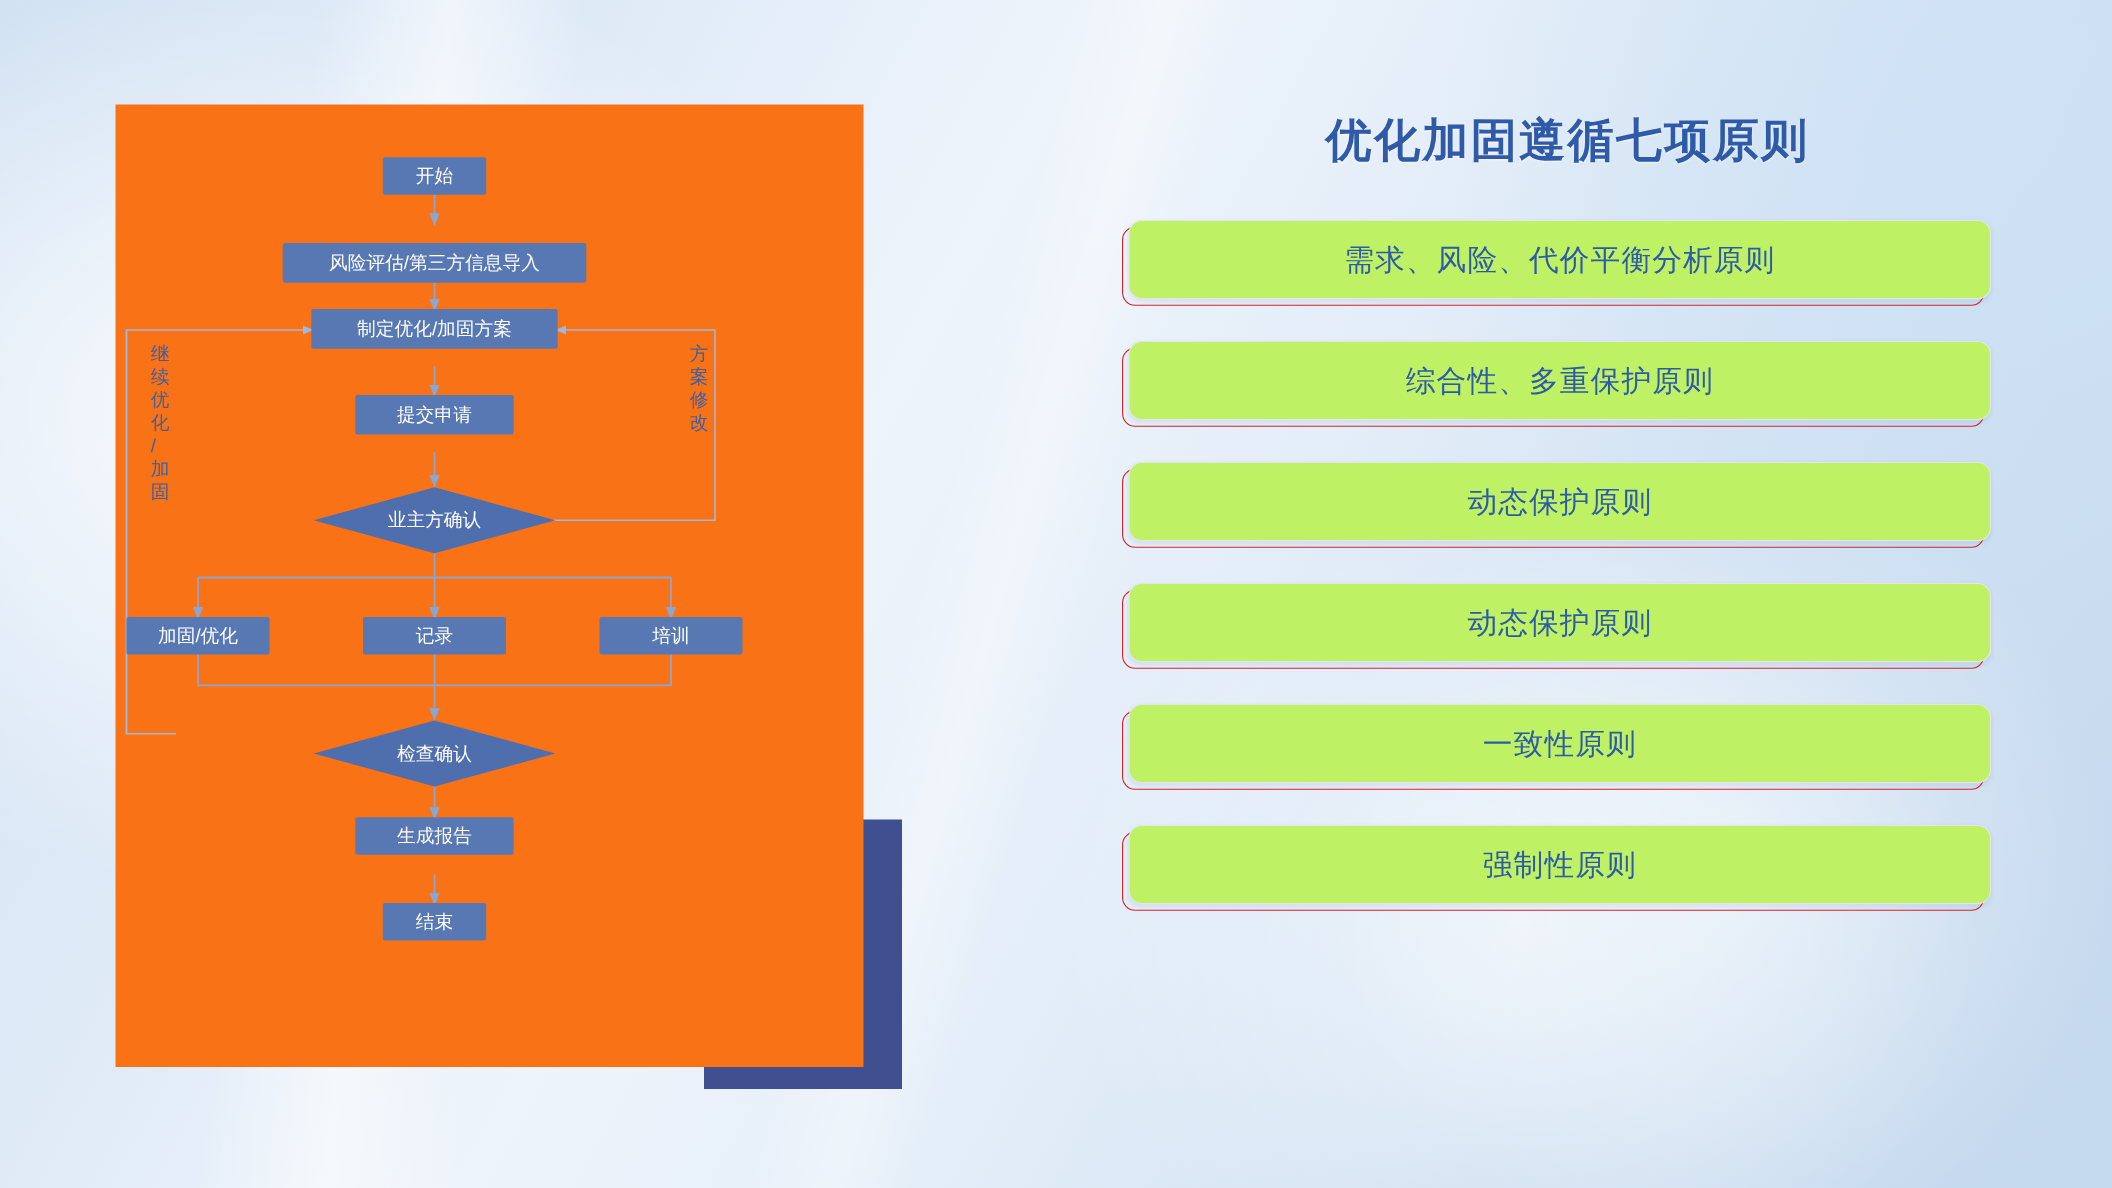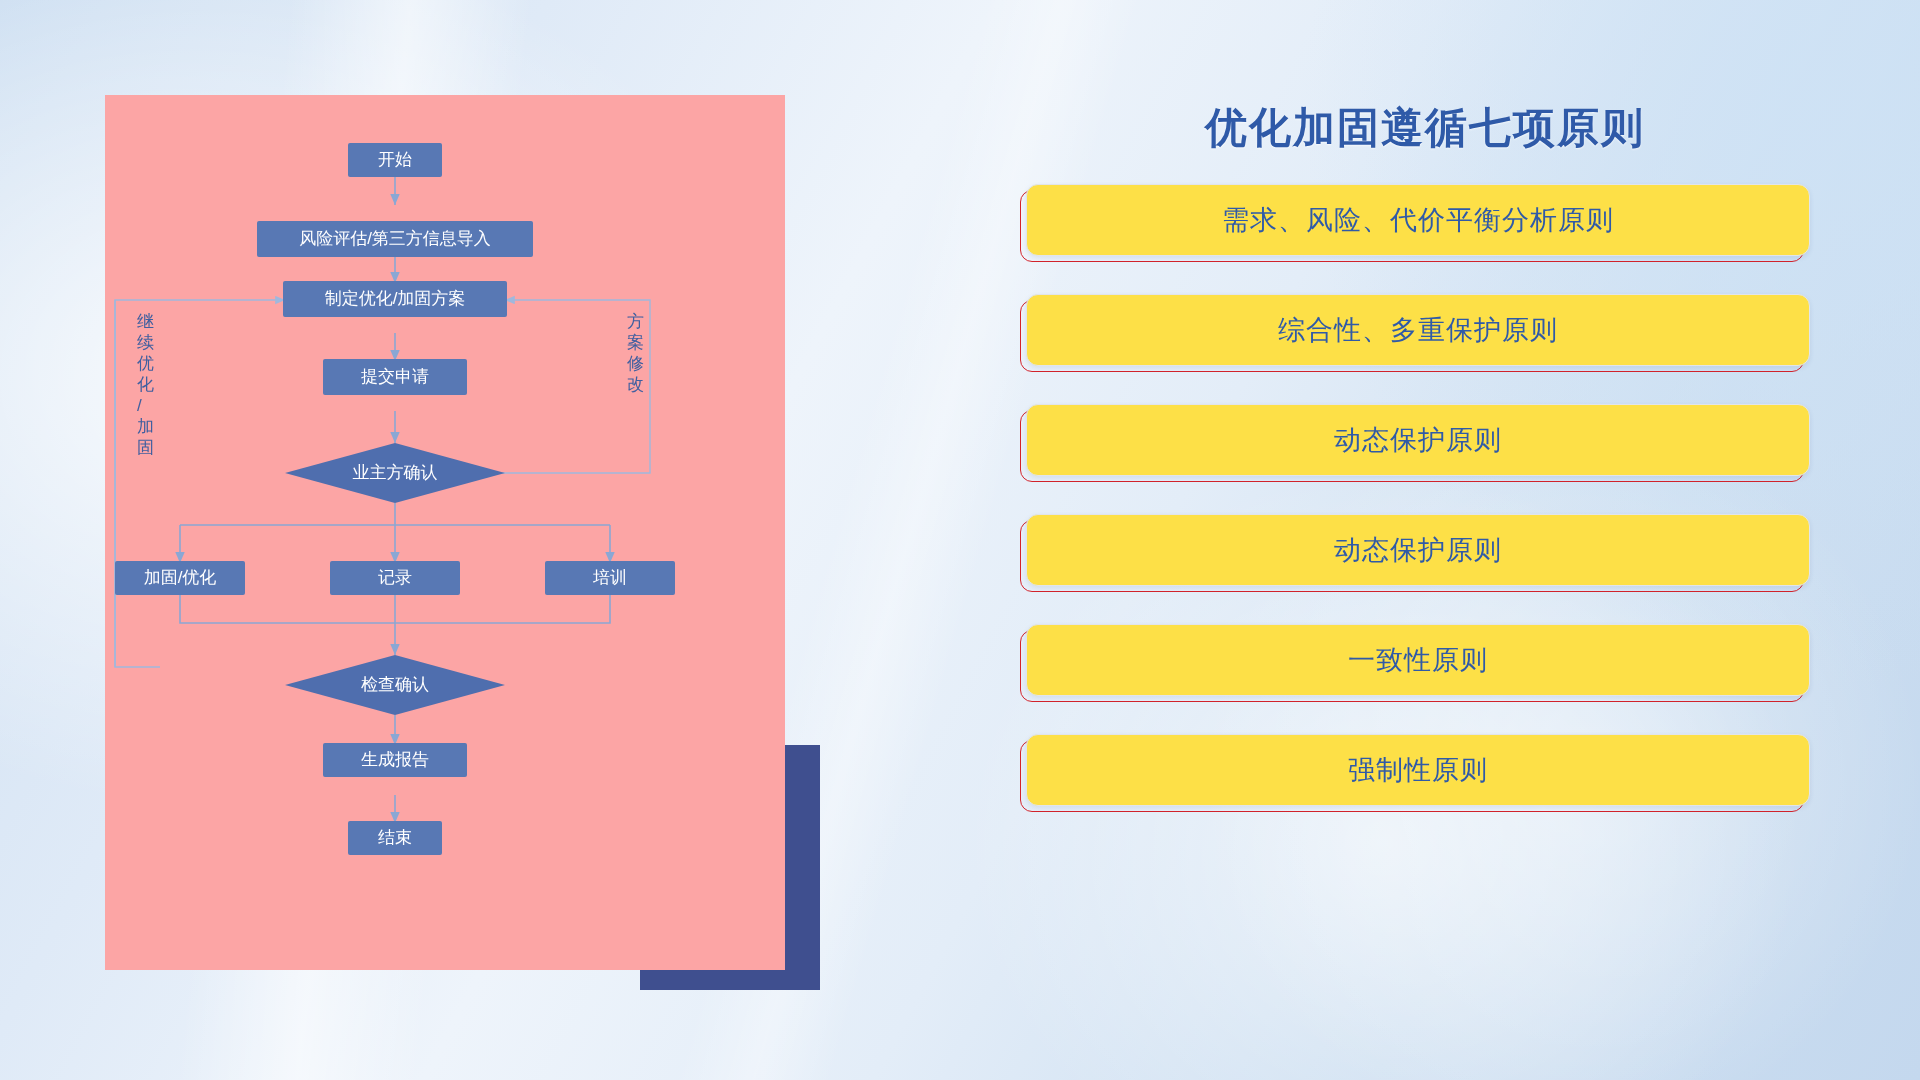--- a/index.html
+++ b/index.html
@@ -38,21 +38,21 @@
   
   #flow-shadow {
     position: absolute;
     left: 640px; top: 745px; width: 180px; height: 245px;
     background: #3f4f8f;
   }
   #flow-card {
     position: absolute;
     left: 105px; top: 95px;
     width: 680px; height: 875px;
-    background: #fca5a5;
+    background: #f97316;
   }
   #flow-svg { position: absolute; left: 0; top: 0; }
 
   .node-text {
     font-size: 17px;
     fill: #ffffff;
     font-family: "Liberation Sans", "DejaVu Sans", sans-serif;
     text-anchor: middle;
     dominant-baseline: middle;
   }
@@ -70,42 +70,42 @@
     position: absolute;
     left: 1020px; top: 100px;
     width: 810px;
   }
   #principles-title {
     font-size: 42px;
     font-weight: bold;
     color: #2f5aa8;
     text-align: center;
     letter-spacing: 2px;
-    margin-bottom: 28px;
+    margin-bottom: 44px;
     text-shadow: 0 1px 2px rgba(255,255,255,0.7);
   }
   .principle-row {
     position: relative;
     height: 72px;
     margin-bottom: 38px;
   }
   .principle-accent {
     position: absolute;
     left: 0; top: 6px;
     width: 784px; height: 72px;
     border: 1.6px solid #d3232b;
     border-radius: 12px;
     background: transparent;
   }
   .principle-pill {
     position: absolute;
     left: 6px; top: 0;
     width: 784px; height: 72px;
     border-radius: 12px;
-    background: #fde047;
+    background: #bef264;
     border: 1px solid #e2e5ea;
     box-shadow: 0 2px 5px rgba(40,70,130,0.10);
     display: flex;
     align-items: center;
     justify-content: center;
     font-family: Liberation Serif, serif;
   }
   .principle-label {
     font-size: 27px;
     color: #2f5aa8;

